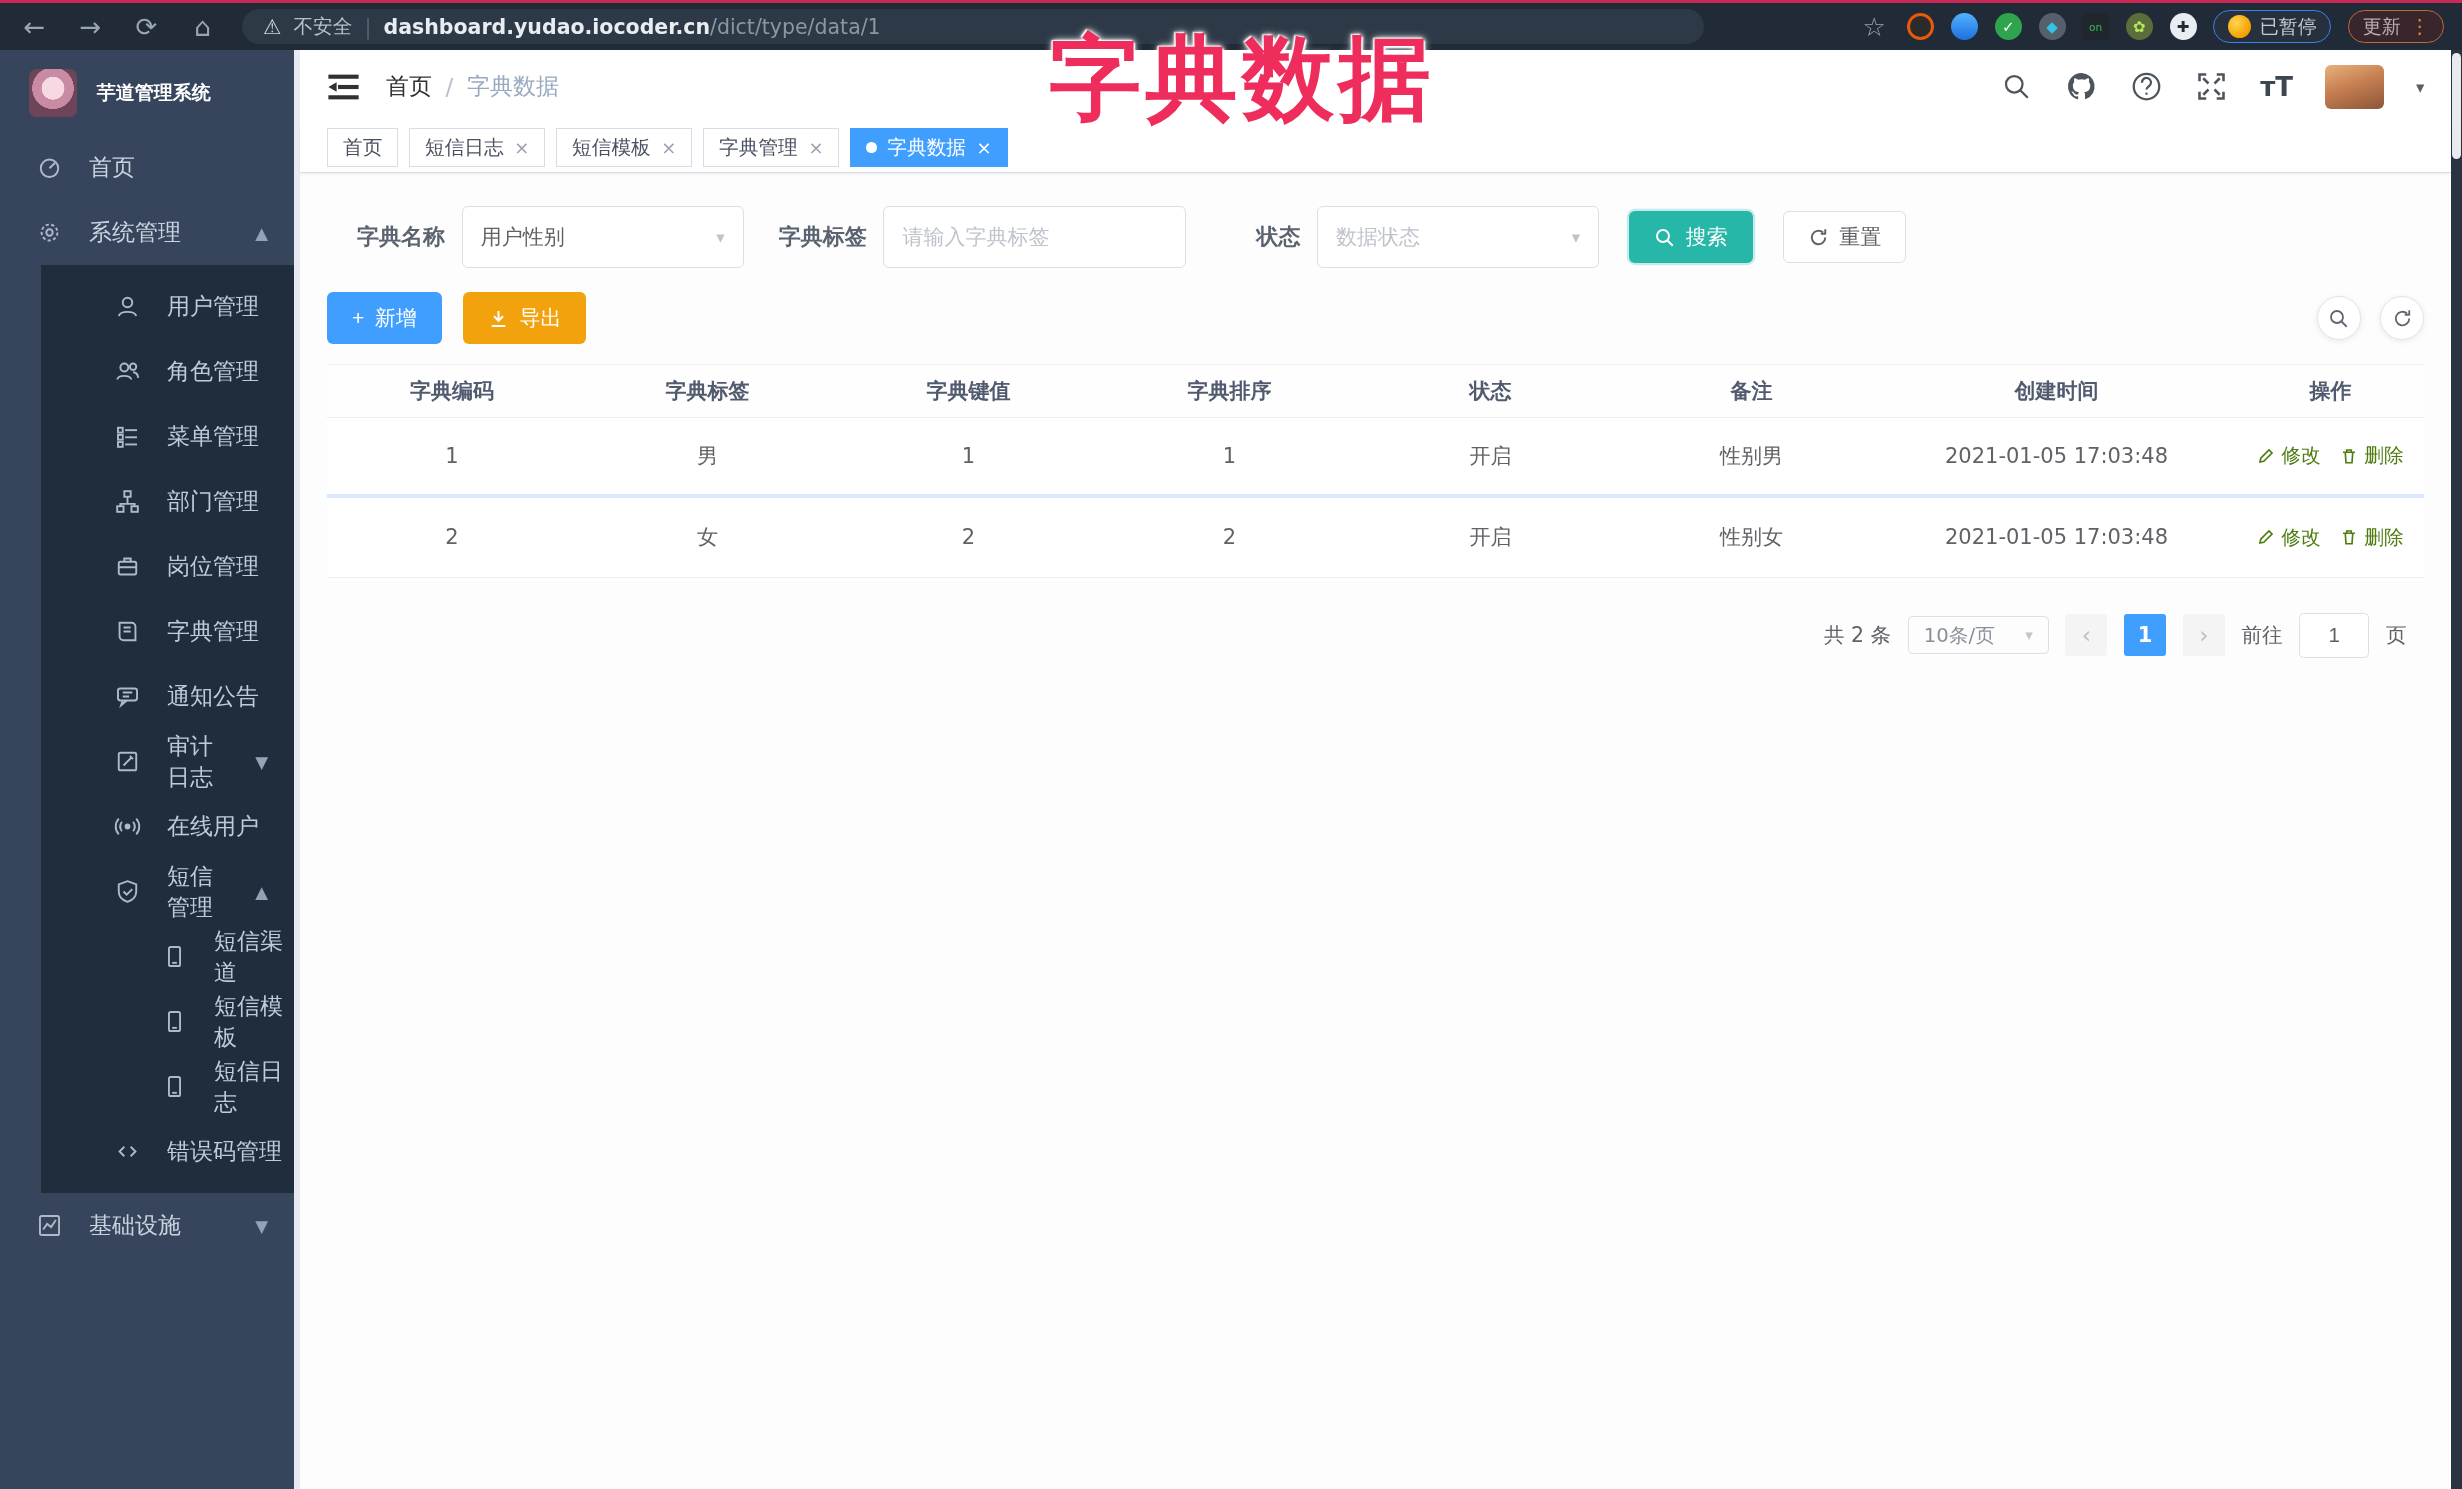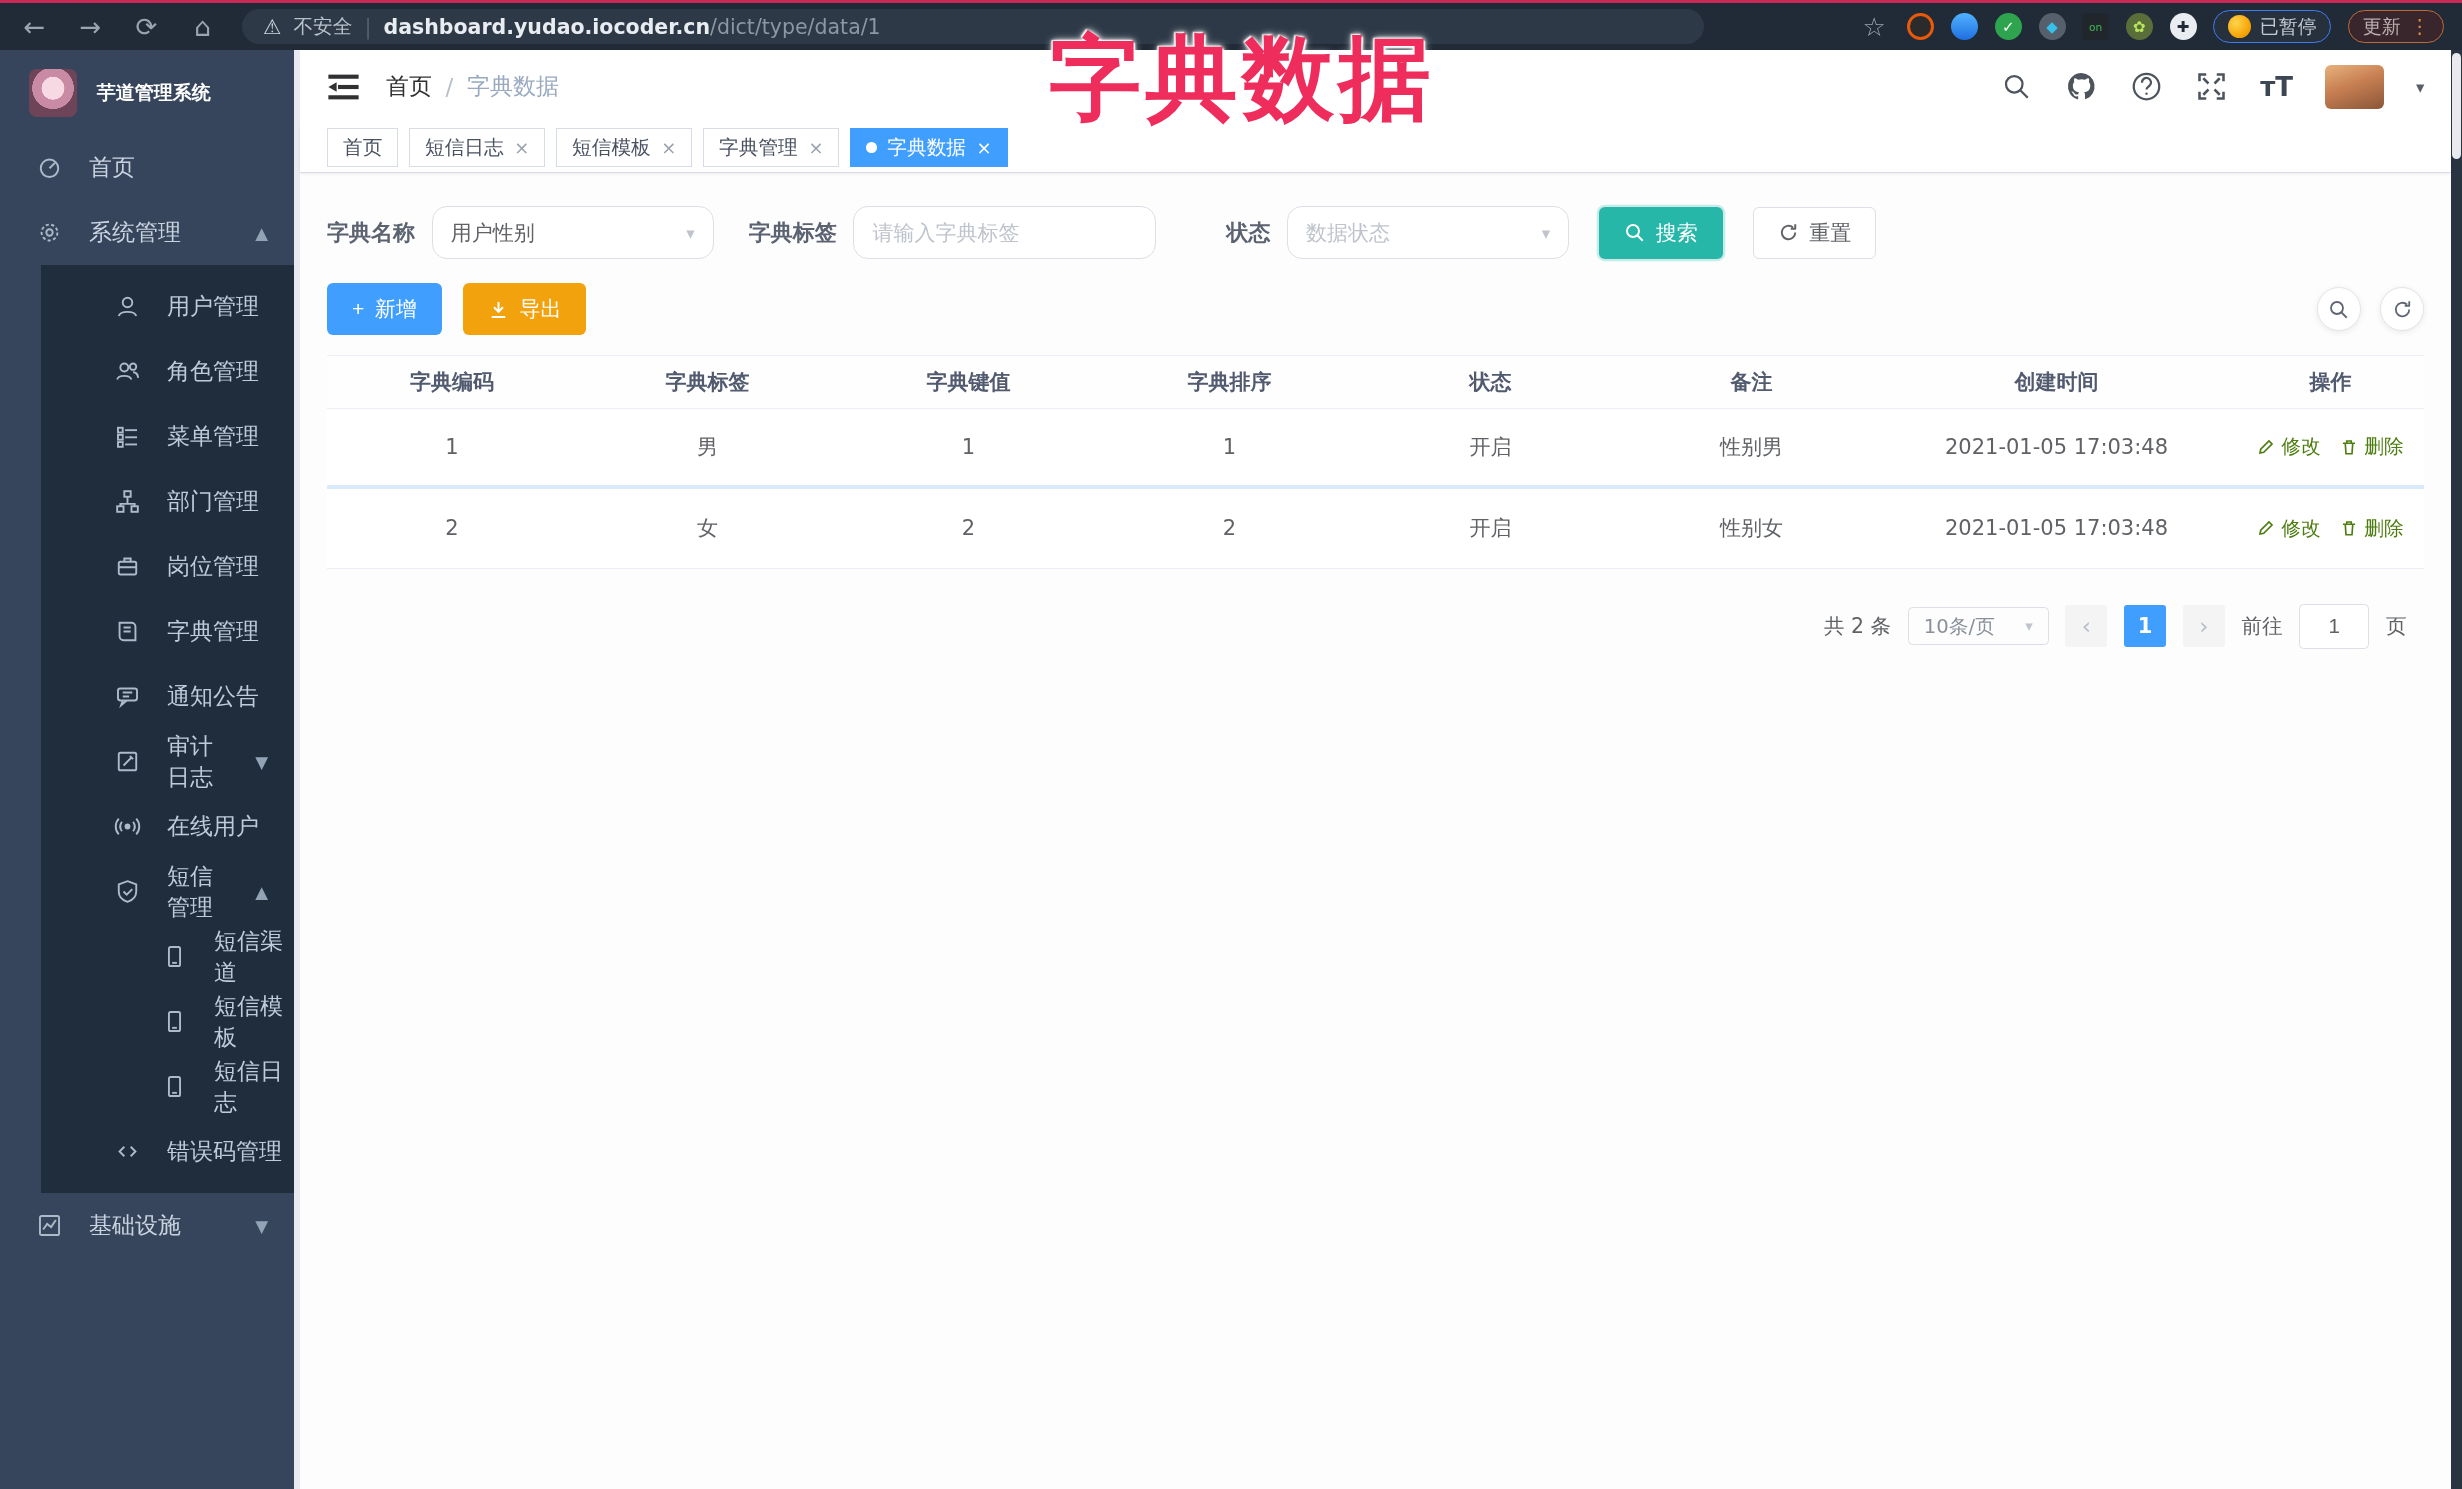--- a/index.html
+++ b/index.html
@@ -55,23 +55,23 @@
   .avatar { width:59px; height:44px; border-radius:6px; background:linear-gradient(160deg,#e8b27d 0%,#c77f52 45%,#8a5638 100%); }
   .caret { font-size:16.7px; color:#5a5e66; }
 
   .tags-bar { height:50px; background:#fff; border-bottom:0.8px solid #d8dce5; box-shadow:0 1.5px 3px rgba(0,0,0,.06); display:flex; align-items:center; gap:10.6px; padding:0 27px; position:relative; z-index:5; }
   .tag { display:inline-flex; align-items:center; gap:10.6px; height:39px; padding:0 15px; border:0.8px solid #d8dce5; background:#fff; font-size:19.7px; color:#495060; }
   .tag .x { font-size:18px; color:#9aa2ae; }
   .tag.active { background:#409eff; border-color:#409eff; color:#fff; }
   .tag.active .x { color:#fff; }
   .dot { width:10.6px; height:10.6px; border-radius:50%; background:#fff; }
 
-  .filter-row { display:flex; align-items:center; padding:33px 27px 7.6px 27px; font-size:22px; color:#5b6270; }
+  .filter-row { display:flex; align-items:center; padding:33px 27px 7.6px 27px; font-size:22px; color:#5b6270;margin-left:30px; }
   .flabel { font-weight:bold; color:#5b6270; margin-right:16.7px; }
-  .sel, .inp { height:53px; background:#fff; border:0.8px solid #dcdfe6; border-radius:15px; display:flex; align-items:center; padding:0 18px; font-size:21px; color:#606266; }
+  .sel, .inp { height:62px; background:#fff; border:0.8px solid #dcdfe6; border-radius:6px; display:flex; align-items:center; padding:0 18px; font-size:21px; color:#606266; }
   .sel { width:282px; }
   .inp { width:303px; }
   .ph { color:#bfc4cc; }
   .sel .v { color:#606266; }
   .sel .sv-caret { margin-left:auto; color:#c0c4cc; font-size:16.7px; }
   .gap40 { width:35px; }
   .btn { display:inline-flex; align-items:center; justify-content:center; gap:10.6px; height:52px; border-radius:6px; font-size:21px; padding:0 24px; border:0.8px solid transparent; }
   .btn-search { background:#26b7a8; color:#fff; box-shadow:0 0 0 2.3px rgba(38,183,168,.25); margin-left:30px; }
   .btn-reset { background:#fff; color:#606266; border-color:#dcdfe6; margin-left:30px; }
   .bic { width:21px; height:21px; }

